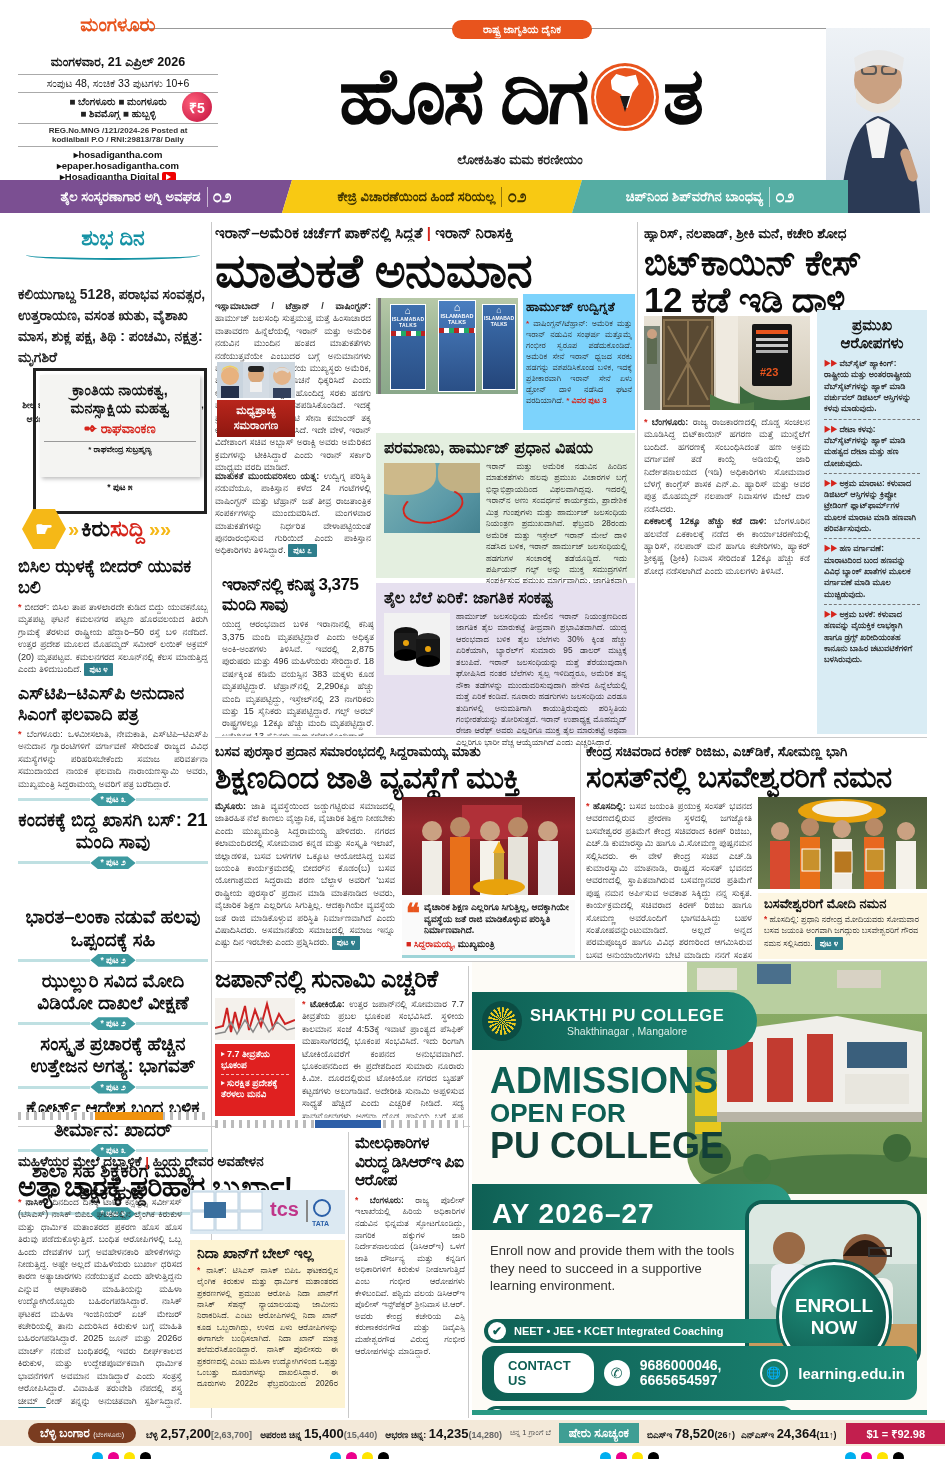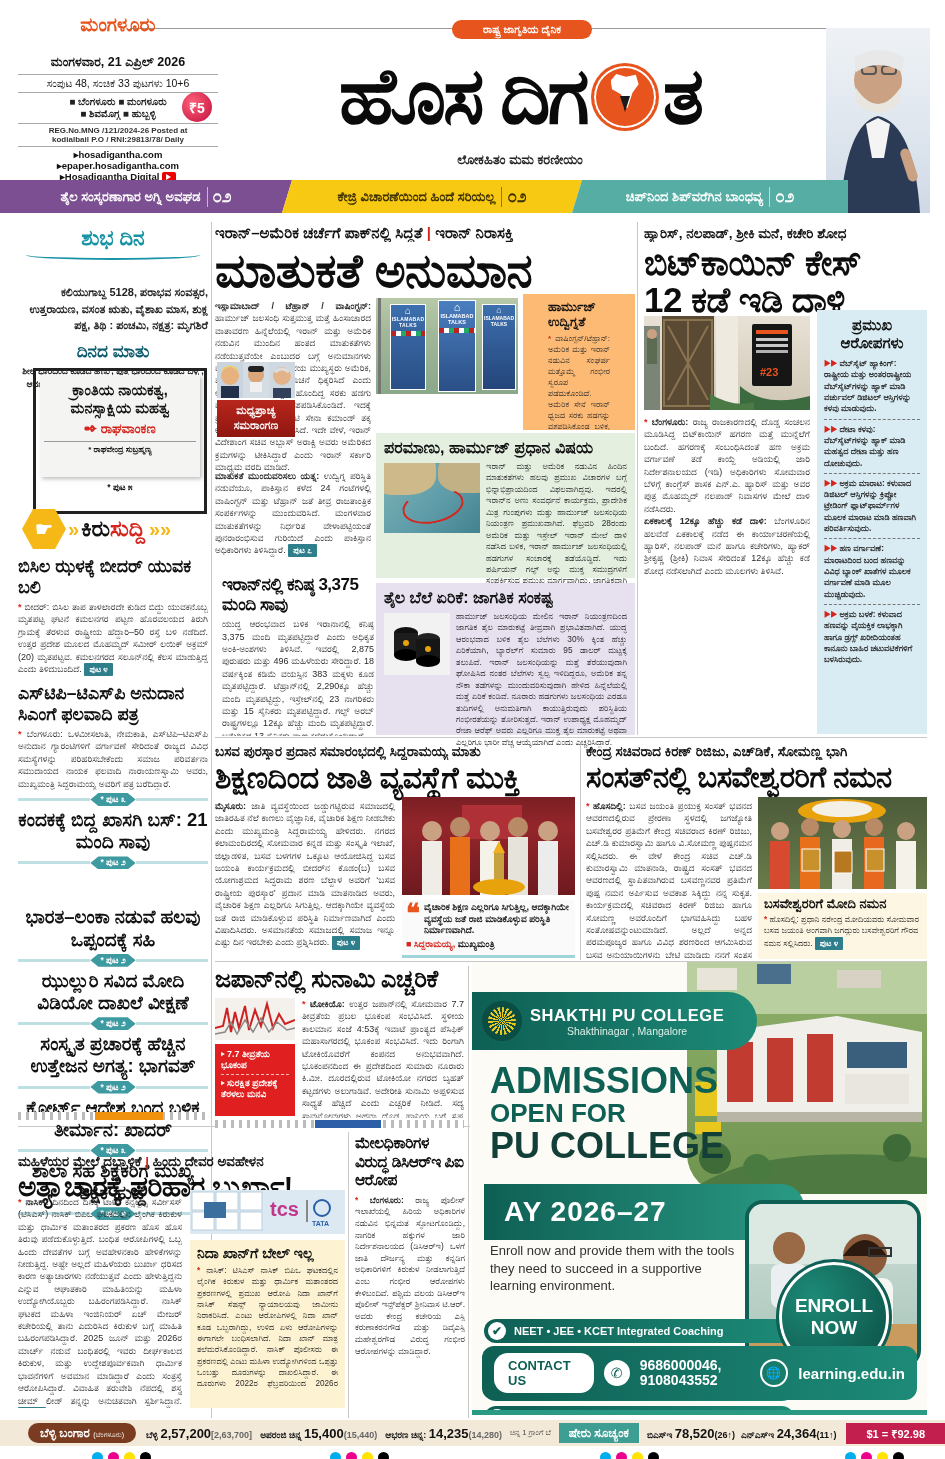--- a/index.html
+++ b/index.html
@@ -108,21 +108,21 @@
   <div class="abs hairH" style="left:215px;top:737px;width:712px;"></div>
   <div class="abs hairV" style="left:580px;top:742px;height:218px;"></div>
   <div class="abs hairH" style="left:215px;top:961px;width:712px;"></div>
   <div class="abs hairV" style="left:468px;top:966px;height:452px;"></div>
   <div class="abs hairH" style="left:18px;top:1126px;width:452px;"></div>
   <div class="abs hairV" style="left:348px;top:1132px;height:286px;"></div>
 
   <div class="abs" style="left:18px;top:226px;width:190px;">
     <div style="text-align:center;color:#1693a5;font-weight:900;font-size:21px;">ಶುಭ ದಿನ</div>
     <div style="height:8px;border-bottom:2px solid #1693a5;margin:0 8px 6px;border-radius:50%;"></div>
-    <div style="font-size:11px;font-weight:bold;text-align:right;color:#222;line-height:1.5;margin-top:24px;">ಕಲಿಯುಗಾಬ್ದ 5128, ಪರಾಭವ ಸಂವತ್ಸರ, ಉತ್ತರಾಯಣ, ವಸಂತ ಋತು, ವೈಶಾಖ ಮಾಸ, ಶುಕ್ಲ ಪಕ್ಷ, ತಿಥಿ : ಪಂಚಮಿ, ನಕ್ಷತ್ರ: ಮೃಗಶಿರೆ</div>
+    <div style="font-size:14px;font-weight:bold;text-align:left;color:#222;line-height:1.5;margin-top:24px;">ಕಲಿಯುಗಾಬ್ದ 5128, ಪರಾಭವ ಸಂವತ್ಸರ, ಉತ್ತರಾಯಣ, ವಸಂತ ಋತು, ವೈಶಾಖ ಮಾಸ, ಶುಕ್ಲ ಪಕ್ಷ, ತಿಥಿ : ಪಂಚಮಿ, ನಕ್ಷತ್ರ: ಮೃಗಶಿರೆ</div>
     <div style="text-align:center;color:#0f5c6e;font-weight:900;font-size:17px;margin-top:8px;">ದಿನದ ಮಾತು</div>
     <div style="font-size:9px;font-weight:bold;text-align:center;color:#222;line-height:1.5;margin-top:3px;">ಶೀಲ ಭಾರದಿಂದ ಕೂಡಿದ ಹೆಣ್ಣು, ಪುತ್ರ ಭಾರದಿಂದ ಕೂಡಿದ ಬಳ್ಳಿ , ಆರ್ಥಭಾರದಿಂದ ಕೂಡಿದ ವಿದ್ಯೆ, ಇವು ಅಶೋಕದ ಕಾಂತಿಯನ್ನು ಪಡೆಯುತ್ತವೆ.</div>
     <div style="text-align:center;color:#d6251c;font-weight:bold;font-size:9px;margin-top:3px;">▲ ರಸಗಂಗಾಧರ</div>
   </div>
 
   <div class="abs" style="left:33px;top:368px;width:160px;height:132px;border:3px solid #222;padding:4px;">
     <div style="background:#f4f4f2;box-shadow:2px 2px 4px rgba(0,0,0,.25);height:96px;padding:6px 4px 0;text-align:center;">
       <div style="font-size:14.5px;font-weight:900;line-height:1.25;">ಕ್ರಾಂತಿಯ ನಾಯಕತ್ವ, ಮನಸ್ಸಾಕ್ಷಿಯ ಮಹತ್ವ</div>
       <div style="color:#d6251c;font-weight:900;font-size:13px;margin-top:4px;">
         <span>✒</span> <span>ರಾಘವಾಂಕಣ</span>
@@ -261,21 +261,21 @@
       <div style="font-size:5.5px;font-weight:bold;">ISLAMABAD TALKS</div>
       <div style="margin-top:3px;height:5px;background:repeating-linear-gradient(90deg,#b22 0 5px,#fff 5px 10px,#2a6 10px 15px);"></div>
     </div>
     <div style="position:absolute;left:106px;top:6px;width:32px;height:84px;background:linear-gradient(180deg,#3d6fae,#24457a);border:1px solid #fff;color:#fff;text-align:center;">
       <div style="font-size:9px;">⌂</div>
       <div style="font-size:5px;font-weight:bold;">ISLAMABAD TALKS</div>
     </div>
     <div style="position:absolute;left:2px;top:0;width:3px;height:96px;background:#777;"></div>
   </div>
 
-  <div class="abs" style="left:523px;top:294px;width:112px;height:136px;background:#fdba74;padding:6px 25px;box-sizing:border-box;">
+  <div class="abs" style="left:523px;top:294px;width:112px;height:136px;background:#7dd3fc;padding:6px 3px;box-sizing:border-box;">
     <div style="font-weight:900;font-size:12.5px;">ಹಾರ್ಮುಜ್ ಉದ್ವಿಗ್ನತೆ</div>
     <div class="bodytxt jt" style="font-size:8px;margin-top:3px;">
       <span class="red" style="font-weight:bold;">* </span><span>ವಾಷಿಂಗ್ಟನ್/ಟೆಹ್ರಾನ್: ಅಮೆರಿಕ ಮತ್ತು ಇರಾನ್ ನಡುವಿನ ಸಂಘರ್ಷ ಮತ್ತೊಮ್ಮೆ ಗಂಭೀರ ಸ್ವರೂಪ ಪಡೆದುಕೊಂಡಿದೆ. ಅಮೆರಿಕ ಸೇನೆ ಇರಾನ್ ಧ್ವಜದ ಸರಕು ಹಡಗನ್ನು ವಶಪಡಿಸಿಕೊಂಡ ಬಳಿಕ, ಇದಕ್ಕೆ ಪ್ರತೀಕಾರವಾಗಿ ಇರಾನ್ ಸೇನೆ ಏಳು ಡ್ರೋನ್ ದಾಳಿ ನಡೆಸಿದ ಘಟನೆ ವರದಿಯಾಗಿದೆ.</span>
       <span class="red" style="font-weight:bold;">* ವಿವರ ಪುಟ 3</span>
     </div>
   </div>
 
   <div class="abs" style="left:376px;top:433px;width:259px;height:145px;background:#e4efe0;padding:6px 8px;box-sizing:border-box;">
     <div class="box-title" style="font-size:16px;">ಪರಮಾಣು, ಹಾರ್ಮುಜ್ ಪ್ರಧಾನ ವಿಷಯ</div>
     <div style="float:left;width:96px;height:70px;margin:2px 6px 2px 0;background:linear-gradient(135deg,#7fb5b5 0%,#5c9aa8 60%,#43818f 100%);position:relative;overflow:hidden;">
@@ -486,21 +486,21 @@
         <div style="color:#dff0ea;font-size:10.5px;text-align:center;">Shakthinagar , Mangalore</div>
       </span>
     </div>
 
     <div style="position:absolute;left:18px;top:100px;color:#0e5f54;font-weight:900;line-height:1.05;">
       <div style="font-size:36px;">ADMISSIONS</div>
       <div style="font-size:26px;">OPEN FOR</div>
       <div style="font-size:36px;color:#123f38;">PU COLLEGE</div>
     </div>
 
-    <div style="position:absolute;left:12px;top:222px;width:300px;height:56px;background:linear-gradient(90deg,#0e5f54,#2a9a84);border-radius:0 23px 23px 0;display:flex;align-items:center;padding-left:20px;">
+    <div style="position:absolute;left:0;top:222px;width:300px;height:46px;background:linear-gradient(90deg,#0e5f54,#2a9a84);border-radius:0 23px 23px 0;display:flex;align-items:flex-end;padding-left:20px;">
       <span style="color:#fff;font-weight:900;font-size:28px;letter-spacing:1px;">AY 2026–27</span>
     </div>
 
     <div style="position:absolute;right:6px;top:238px;width:168px;height:160px;border-radius:18px;border:4px solid #0e5f54;background:linear-gradient(180deg,#cfe0d8,#a8c4b8);overflow:hidden;">
       <svg width="168" height="160" viewBox="0 0 168 160">
         <rect width="168" height="60" fill="#dce8e2"></rect>
         <circle cx="116" cy="52" r="22" fill="#8a5a3a"></circle>
           <path d="M94 52 Q116 20 138 52 Z" fill="#2c1a10"></path>
         <rect x="88" y="74" width="56" height="60" rx="10" fill="#f5f5f2"></rect>
         <circle cx="40" cy="44" r="16" fill="#9a6a46"></circle>
@@ -533,21 +533,21 @@
     <div style="position:absolute;right:38px;top:300px;width:104px;height:104px;border-radius:50%;background:radial-gradient(circle at 30% 30%,#1d8a77,#0b4c43);border:3px solid #fff;outline:3px solid #0e5f54;display:flex;flex-direction:column;align-items:center;justify-content:center;color:#fff;font-weight:900;">
       <div style="font-size:19px;">ENROLL</div>
       <div style="font-size:19px;">NOW</div>
     </div>
 
     <div style="position:absolute;left:10px;top:382px;width:435px;height:0;"></div>
     <div style="position:absolute;left:10px;bottom:10px;width:435px;height:54px;background:linear-gradient(90deg,#0e5f54,#1d8a77);border-radius:12px;display:flex;align-items:center;gap:10px;padding:0 12px;box-sizing:border-box;">
       <span style="background:#fff;color:#0e5f54;font-weight:900;font-size:13px;border-radius:14px;padding:5px 14px;">
         <span>CONTACT US</span></span>
       <span style="width:26px;height:26px;min-width:26px;border-radius:50%;background:#fff;color:#0e5f54;display:flex;align-items:center;justify-content:center;font-size:14px;">✆</span>
-      <span style="color:#fff;font-weight:900;font-size:14px;line-height:1.1;width:130px;">9686000046, 9108043552</span>
+      <span style="color:#fff;font-weight:900;font-size:14px;line-height:1.1;width:130px;">9686000046, 6665654597</span>
       <span style="width:24px;height:24px;min-width:24px;border-radius:50%;border:2px solid #fff;color:#fff;display:flex;align-items:center;justify-content:center;font-size:12px;">🌐</span>
       <span style="color:#fff;font-weight:900;font-size:15px;">learning.edu.in</span>
     </div>
   </div>
   <div class="abs" style="left:472px;top:1410px;width:455px;height:5px;background:#2a9a84;"></div>
 
   <div class="abs" style="left:18px;top:1134px;width:328px;">
     <div class="kicker" style="font-size:13.5px;margin-top:20px;">
       <span>ಮಹಿಳೆಯರ ಮೇಲೆ ದಬ್ಬಾಳಿಕೆ</span>
       <span class="red" style="font-weight:900;"> | </span>

